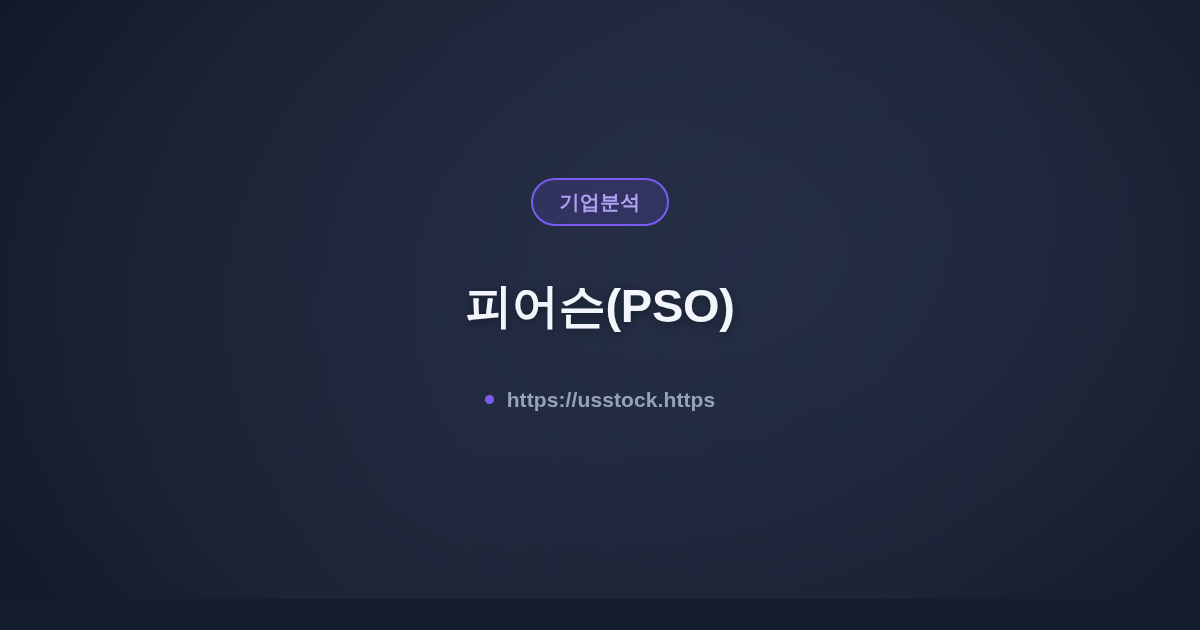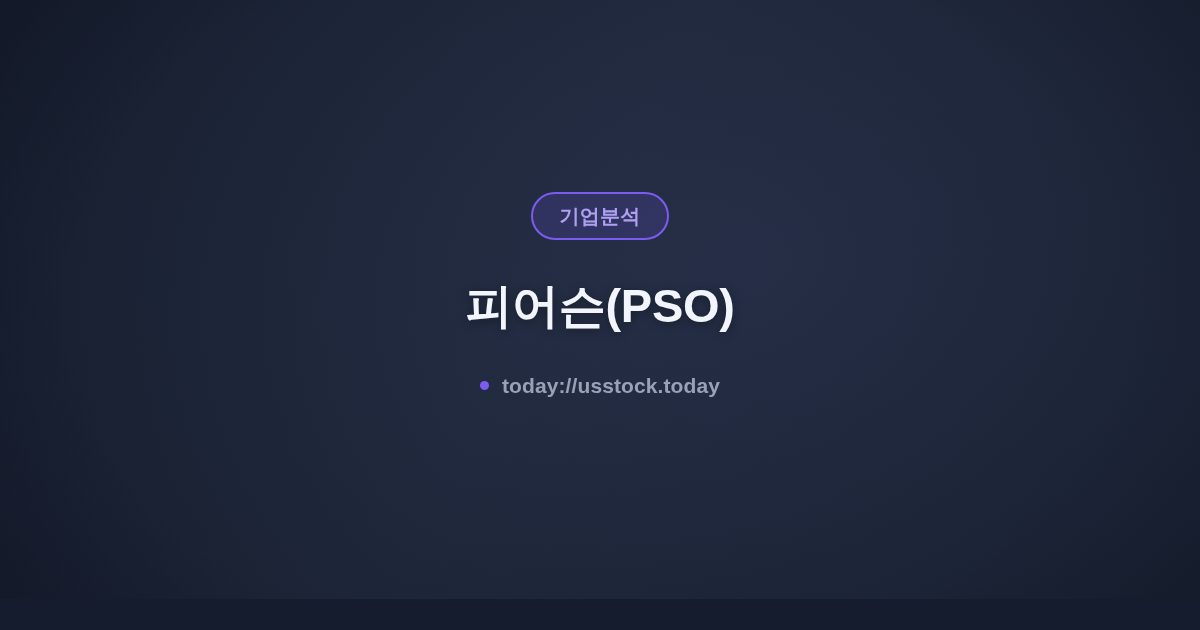--- a/index.html
+++ b/index.html
@@ -73,21 +73,21 @@
   .category-badge-label {
     font-size: 20px;
     font-weight: bold;
     color: #b0a0f2;
     letter-spacing: 0.2px;
     line-height: 1;
     white-space: nowrap;
   }
 
   .card-title {
-    margin: 0;
+    margin: 14px;
     font-size: 47px;
     font-weight: bold;
     color: #f2f5fb;
     text-align: center;
     line-height: 1.49;
     letter-spacing: -0.3px;
     text-shadow: 0 2px 10px rgba(0,0,0,0.35);
   }
 
   .card-title .line {
@@ -128,17 +128,17 @@
     <div class="category-badge">
       <span class="category-badge-label">기업분석</span>
     </div>
 
     <h1 class="card-title">
       <span class="line">피어슨(PSO)</span>
     </h1>
 
     <div class="site-url-row">
       <span class="url-bullet"></span>
-      <span class="site-url-text">today://usstock.today</span>
+      <span class="site-url-text">https://usstock.https</span>
     </div>
 
   </div>
 </div>
 
 </body></html>

